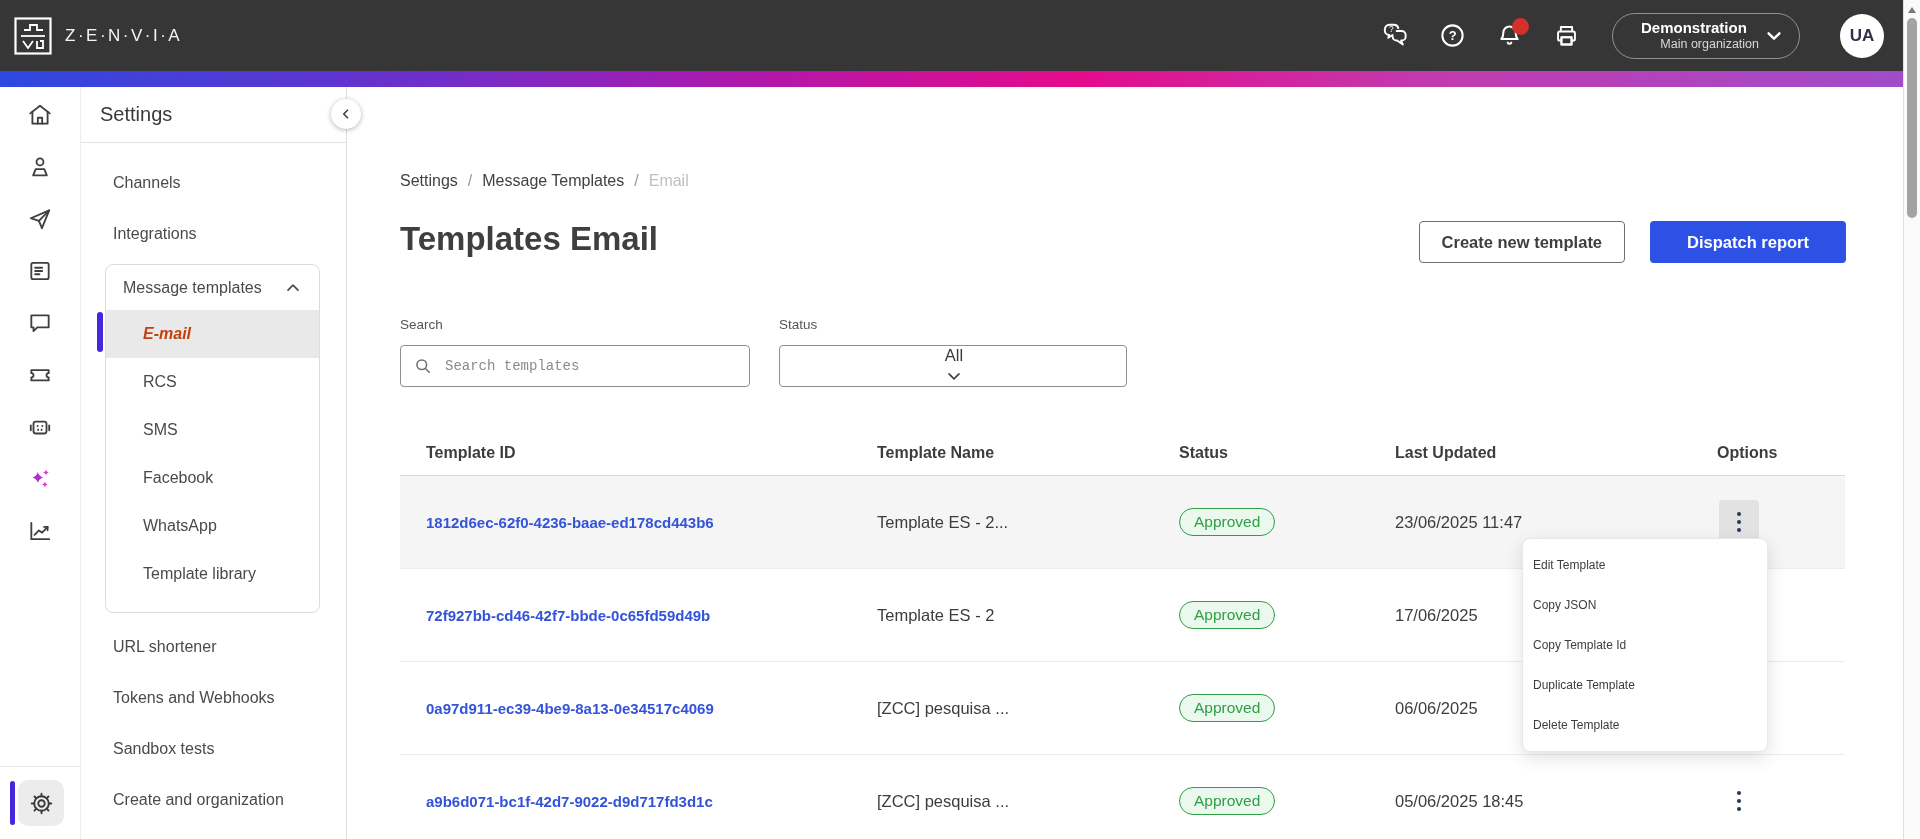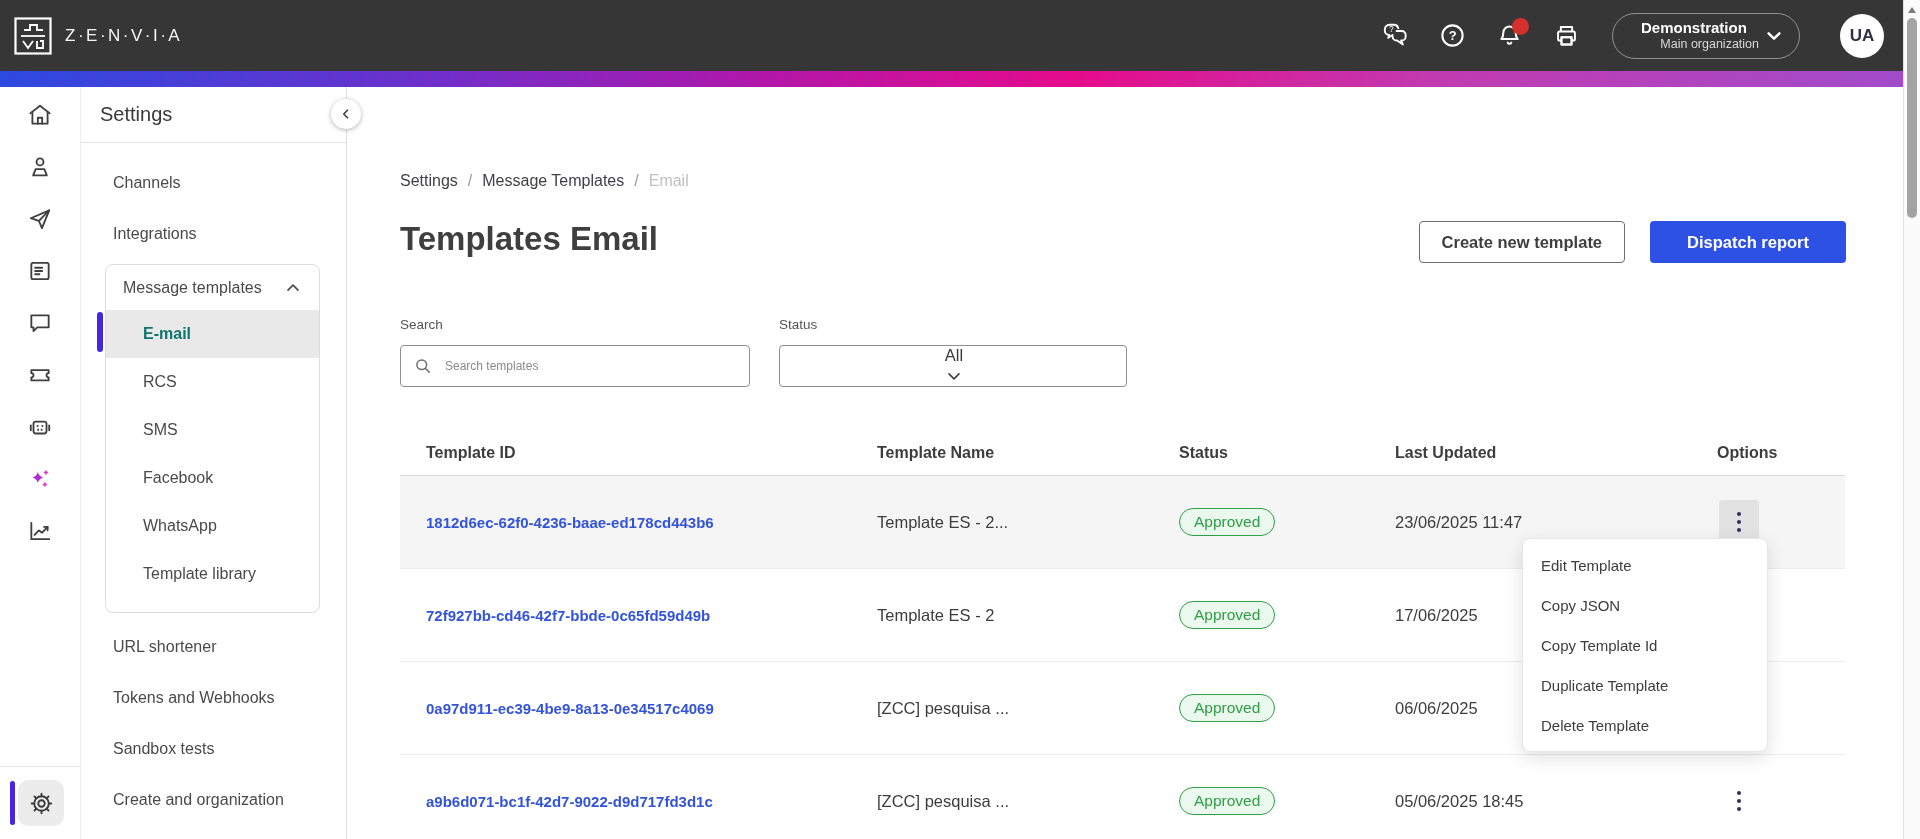--- a/index.html
+++ b/index.html
@@ -45,41 +45,41 @@
                    font-size:20px;font-weight:500;color:#3a3a3a;}
   .collapse-btn{position:absolute;right:-15px;top:12px;width:30px;height:30px;border-radius:50%;background:#fff;
                 box-shadow:0 1px 5px rgba(0,0,0,.3);display:flex;align-items:center;justify-content:center;
                 cursor:pointer;z-index:6;}
   .panel-list{padding-top:14px;}
   .panel-item{height:51px;display:flex;align-items:center;padding-left:32px;font-size:16px;color:#4a4a4a;cursor:pointer;}
   .templates-box{margin:5px 26px 8px 24px;border:1px solid #dcdcdc;border-radius:8px;padding-bottom:14px;}
   .box-header{height:45px;display:flex;align-items:center;justify-content:space-between;
               padding:0 16px 0 17px;font-size:16px;color:#4a4a4a;cursor:pointer;}
   .box-item{height:48px;display:flex;align-items:center;padding-left:37px;font-size:16px;color:#4a4a4a;cursor:pointer;}
-  .box-item.selected{background:#e9e9e9;font-weight:700;color:#0f766e;}
+  .box-item.selected{background:#e9e9e9;font-weight:700;color:#c2410c;font-style:italic;}
   .email-active-bar{position:absolute;left:16px;top:225px;width:6px;height:40px;background:#4527e0;border-radius:3px;}
 
   
   .content{flex:1;position:relative;background:#fff;padding-left:53px;box-sizing:border-box;}
   .breadcrumb{margin-top:82px;font-size:16px;line-height:24px;color:#3f3f46;display:flex;gap:10px;align-items:center;}
   .bc-link{cursor:pointer;}
   .bc-sep{color:#9a9a9a;}
   .bc-current{color:#c0c0c0;}
   .page-title{margin-top:26px;font-size:33px;font-weight:700;color:#3f3f3f;line-height:40px;}
   .actions{position:absolute;top:134px;right:74px;display:flex;}
   .btn-outline{height:42px;border:1px solid #6e6e6e;border-radius:4px;background:#fff;padding:0 22px;
                font-size:16.5px;font-weight:600;color:#3f3f3f;font-family:inherit;cursor:pointer;}
   .btn-primary{height:42px;border:none;border-radius:4px;background:#2d51e4;padding:0 37px;margin-left:25px;
                font-size:16.5px;font-weight:700;color:#fff;font-family:inherit;cursor:pointer;}
 
   .filters{margin-top:58px;display:flex;gap:29px;}
   .field-label{font-size:13.5px;color:#555;margin-bottom:13px;}
   .search-box{width:350px;height:42px;border:1px solid #8f8f8f;border-radius:4px;display:flex;align-items:center;
               box-sizing:border-box;background:#fff;}
-  .search-box input{border:none;outline:none;flex:1;font-size:12px;color:#3f3f3f;font-family:Liberation Sans, sans-serif;background:transparent;}
+  .search-box input{border:none;outline:none;flex:1;font-size:14px;color:#3f3f3f;font-family:Liberation Mono, monospace;background:transparent;}
   .search-box input::placeholder{color:#8a8a8a;}
   .search-ic{margin:0 10px 0 12px;display:flex;}
   .status-box{width:348px;height:42px;border:1px solid #8f8f8f;border-radius:4px;display:flex;align-items:center;
               justify-content:space-between;padding:0 16px 0 18px;box-sizing:border-box;font-size:16.5px;color:#3a3a3a;cursor:pointer;flex-direction:column;}
 
   
   .table{margin-top:44px;width:1445px;}
   .t-head,.t-row{display:grid;grid-template-columns:477px 302px 216px 296px 1fr;align-items:center;}
   .t-head{height:44px;font-size:16px;font-weight:600;color:#3d3d3d;border-bottom:1px solid #d9d9d9;}
   .t-row{height:92px;border-bottom:1px solid #ececec;font-size:16.5px;color:#3d3d3d;}
@@ -91,21 +91,21 @@
          color:#2f9e44;font-size:15.5px;}
   .dots-btn{width:40px;height:44px;margin-left:28px;border-radius:4px;display:flex;flex-direction:column;gap:4px;
             align-items:center;justify-content:center;cursor:pointer;}
   .dots-btn.open{background:#e2e2e2;}
   .dot{width:4px;height:4px;border-radius:50%;background:#27335d;}
   .table-after{height:5px;background:#f4f4f4;width:1445px;}
 
   
   .context-menu{position:absolute;left:1522px;top:538px;width:246px;background:#fff;border:1px solid #e7e7e7;
                 border-radius:8px;box-shadow:0 6px 18px rgba(0,0,0,.12);padding:6px 0;z-index:40;box-sizing:border-box;}
-  .menu-item{height:40px;display:flex;align-items:center;padding-left:18px;font-size:15px;color:#3d3d3d;cursor:pointer;}
+  .menu-item{height:40px;display:flex;align-items:center;padding-left:10px;font-size:12px;color:#3d3d3d;cursor:pointer;}
 
   
   .scrollbar{position:absolute;right:0;top:0;bottom:0;width:17px;background:#fbfbfb;border-left:1px solid #e0e0e0;
              z-index:60;box-sizing:border-box;}
   .sb-arrow{width:0;height:0;border-left:4px solid transparent;border-right:4px solid transparent;
             border-bottom:6px solid #7a7a7a;margin:7px auto 5px;}
   .sb-thumb{width:10px;margin:0 auto;height:200px;background:#a3a3a3;border-radius:6px;cursor:pointer;}
 
   svg{display:block;}
 </style>

